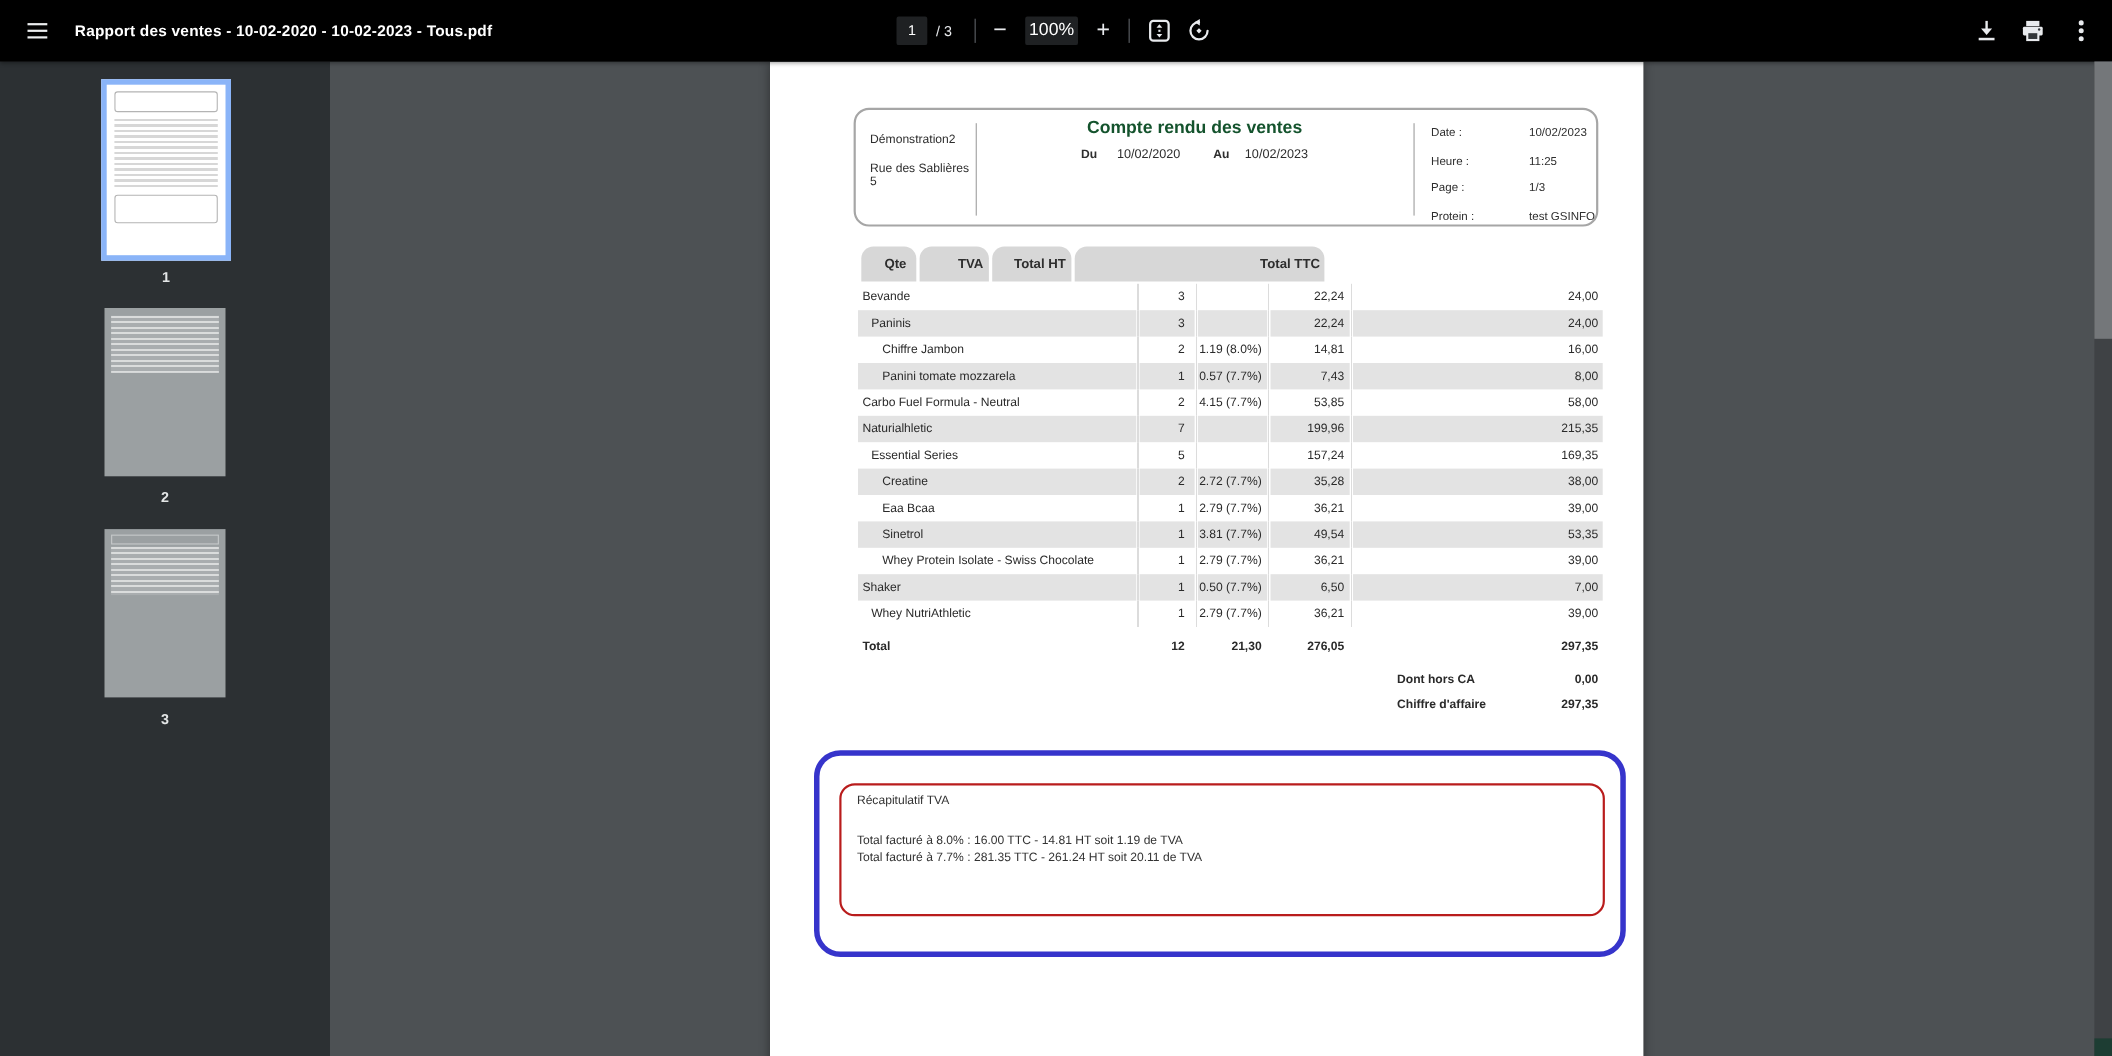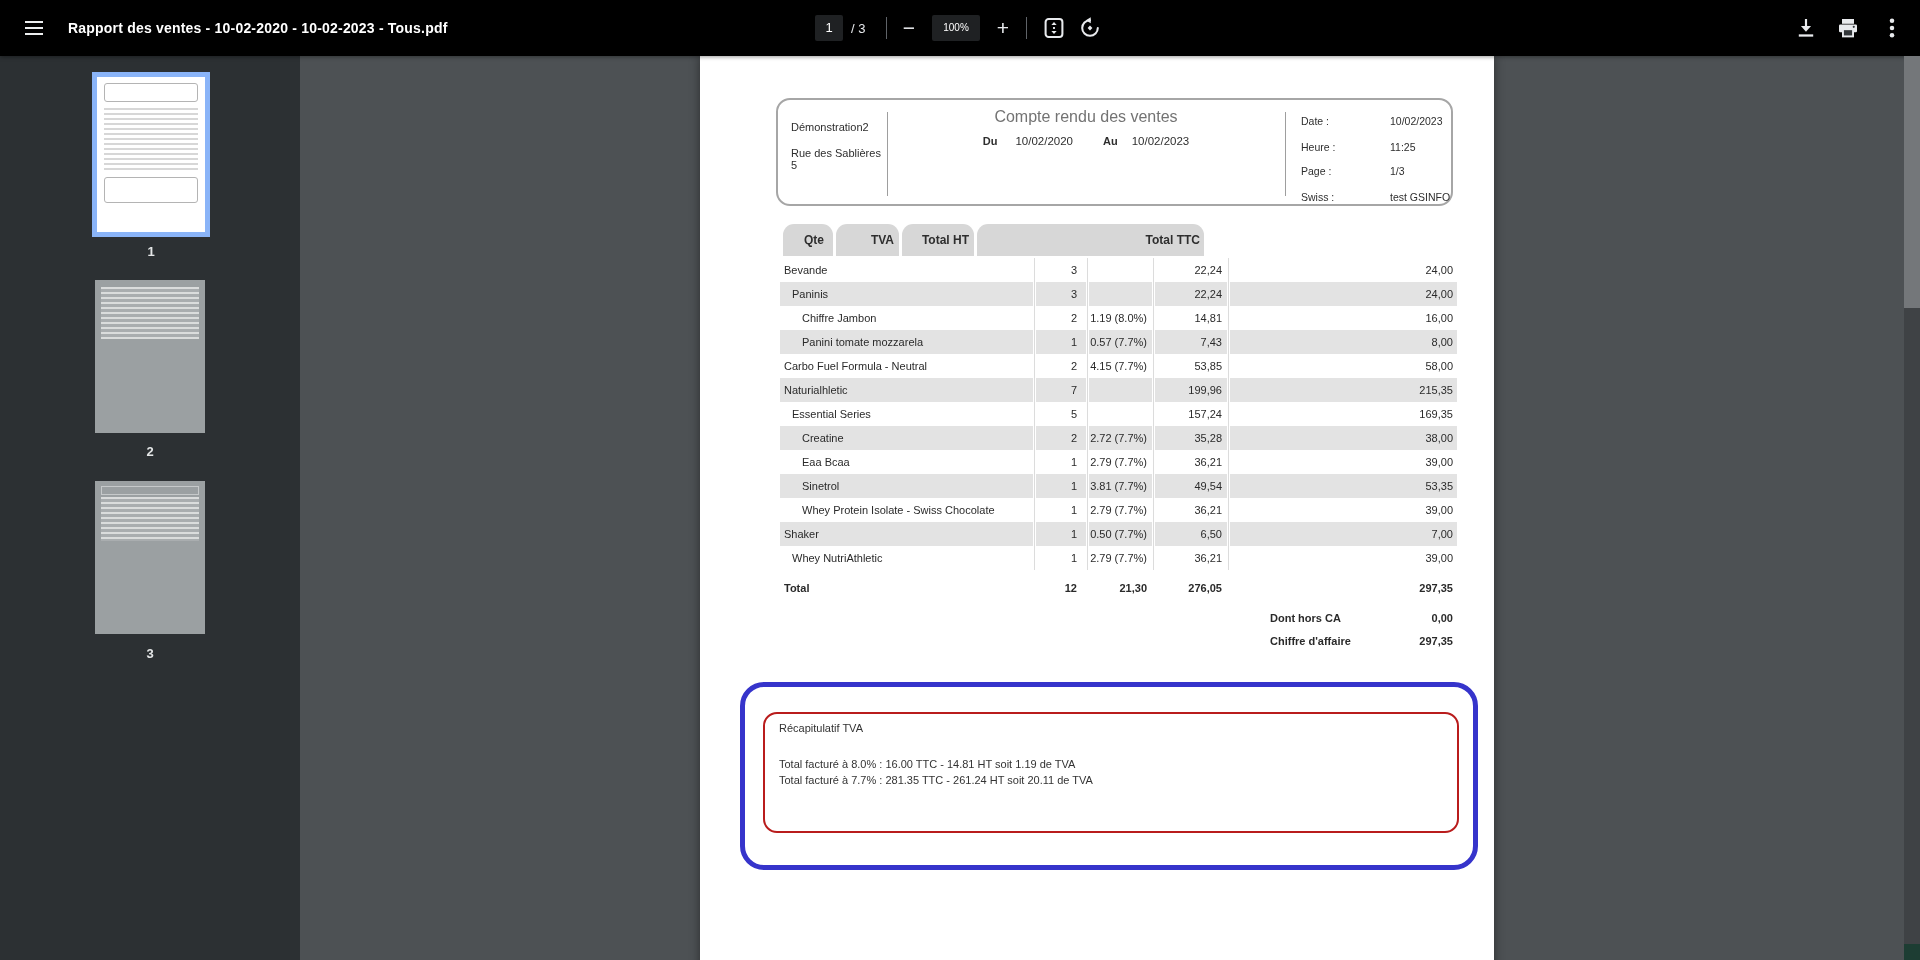--- a/index.html
+++ b/index.html
@@ -10,21 +10,21 @@
   .toolbar{position:absolute;left:0;top:0;width:1920px;height:56px;background:#000000;z-index:30;box-shadow:0 1px 4px rgba(0,0,0,.4)}
   .tb{position:absolute;display:flex;align-items:center;justify-content:center;cursor:pointer}
   .menu-btn{left:16px;top:13px;width:36px;height:30px}
   .doc-title{position:absolute;left:68px;top:0;height:56px;display:flex;align-items:center;color:#ffffff;font-size:14px;font-weight:700;letter-spacing:.2px}
   .page-box{position:absolute;left:815px;top:15px;width:28px;height:26px;background:#1f2123;border-radius:2px;color:#fff;font-size:13px;text-align:center;line-height:26px}
   .page-count{position:absolute;left:851px;top:0;height:56px;display:flex;align-items:center;color:#e8eaed;font-size:13px}
   .tb-sep{position:absolute;top:17px;width:1px;height:22px;background:#5f6368}
   .sep1{left:886px}.sep2{left:1026px}
   .glyph-btn{position:absolute;top:14px;width:30px;height:28px;color:#e8eaed;font-size:21px;font-weight:400;display:flex;align-items:center;justify-content:center;cursor:pointer}
   .btn-minus{left:894px}.btn-plus{left:988px}
-  .zoom-box{position:absolute;left:932px;top:15px;width:48px;height:26px;background:#1f2123;border-radius:2px;color:#fff;font-size:10px;text-align:center;line-height:26px}
+  .zoom-box{position:absolute;left:932px;top:15px;width:48px;height:26px;background:#1f2123;border-radius:2px;color:#fff;font-size:16px;text-align:center;line-height:26px}
   .icon-btn{position:absolute;top:16px;width:24px;height:24px;cursor:pointer}
   .btn-fit{left:1042px}.btn-rotate{left:1078px}
   .btn-download{left:1794px}.btn-print{left:1836px}.btn-more{left:1880px}
 
   
   .sidebar{position:absolute;left:0;top:56px;width:300px;height:904px;background:#2c3033;overflow:hidden}
   .thumb{position:absolute;cursor:pointer}
   .thumb1{left:92px;top:16px;width:118px;height:165px;border:5px solid #8ab4f8;background:#ffffff}
   .thumb2{left:95px;top:224px;width:110px;height:153px;background:#9ba0a2}
   .thumb3{left:95px;top:425px;width:110px;height:153px;background:#9ba0a2}
@@ -47,21 +47,21 @@
   .scroll-thumb{position:absolute;left:0;top:0;width:16px;height:252px;background:#74777a;cursor:pointer}
   .scroll-corner{position:absolute;right:0;bottom:0;width:16px;height:16px;background:#1d3d33;z-index:41}
 
   
   .doc-header{position:absolute;left:76px;top:42px;width:677px;height:108px;border:2px solid #a6a6a6;border-radius:14px;color:#2e2e2e}
   .hdr-left{position:absolute;left:0;top:0;width:109px;padding:21px 0 0 13px;font-size:11px}
   .hdr-left .line1{margin-bottom:14px}
   .hdr-div{position:absolute;top:12px;height:84px;width:1px;background:#9e9e9e}
   .div1{left:109px}.div2{left:507px}
   .hdr-mid{position:absolute;left:109px;top:0;width:398px;text-align:center}
-  .rpt-title{margin-top:8px;font-size:16px;font-weight:400;color:#737373}
+  .rpt-title{margin-top:8px;font-size:16px;font-weight:700;color:#14532d}
   .rpt-period{margin-top:9px;font-size:11.5px}
   .rpt-period .lab{font-weight:700;font-size:11px}
   .p-du{margin-right:18px}.p-d1{margin-right:30px}.p-au{margin-right:14px}
   .hdr-right{position:absolute;left:507px;top:0;width:166px;padding:10px 0 0 16px;font-size:10.5px}
   .metarow{display:flex;height:17px;align-items:flex-end}
   .metarow.m0{margin-bottom:9px}.metarow.m1{margin-bottom:7px}.metarow.m2{margin-bottom:9px}
   .metalabel{width:89px}
   .metavalue{flex:1}
 
   
@@ -197,21 +197,21 @@
           </div>
           <div class="metarow m1">
             <span class="metalabel">Heure :</span>
             <span class="metavalue">11:25</span>
           </div>
           <div class="metarow m2">
             <span class="metalabel">Page :</span>
             <span class="metavalue">1/3</span>
           </div>
           <div class="metarow m3">
-            <span class="metalabel">Swiss :</span>
+            <span class="metalabel">Protein :</span>
             <span class="metavalue">test GSINFO</span>
           </div>
         </div>
     </div>
 
     <div class="doc-table">
       <div class="thead">
           <span class="hgap"></span>
           <div class="hcell c-qte">Qte</div>
           <span class="hgap"></span>

